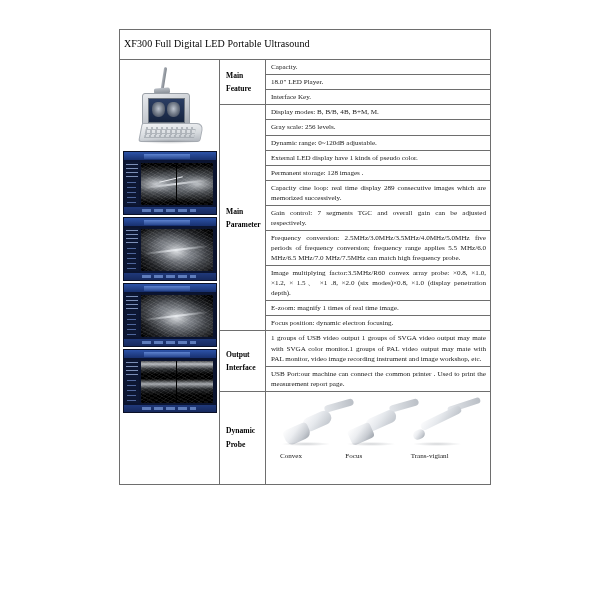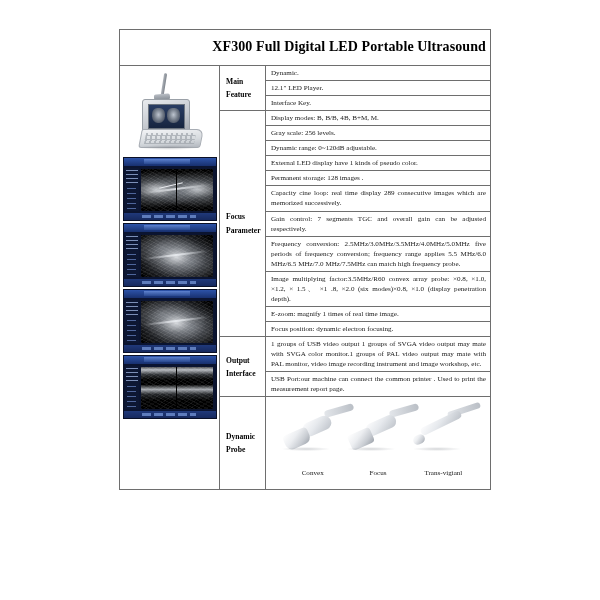--- a/index.html
+++ b/index.html
@@ -26,23 +26,23 @@
     border: 1px solid #6e6e6e;
     padding: 2px 4px 2px 5px;
     font-size: 7.1px;
     line-height: 1.42;
     color: #1a1a1a;
     vertical-align: top;
     text-align: justify;
     text-justify: inter-word;
   }
   td.title-cell {
-    text-align: right;
-    font-weight: bold;
-    font-size: 14px;
+    text-align: left;
+    font-weight: normal;
+    font-size: 10px;
     padding: 7px 4px 8px 4px;
     letter-spacing: 0.1px;
     color: #000;
   }
   td.label-cell {
     font-weight: bold;
     font-size: 7.6px;
     text-align: left;
     vertical-align: middle;
     padding-left: 6px;
@@ -234,21 +234,21 @@
     height: 50px;
     padding: 0 14px;
   }
   .probe-label-row {
     display: flex;
     justify-content: space-around;
     padding: 3px 14px 0 14px;
     font-size: 7.1px;
     color: #1a1a1a;
   }
-  .probe-label-row span { width: 70px; text-align: center; margin-top: 12px; }
+  .probe-label-row span { width: 70px; text-align: left; }
   .probe { position: relative; width: 70px; height: 48px; }
 
   .pb-head {
     position: absolute;
     background: linear-gradient(150deg,#ffffff 0%,#eceef1 38%,#c7cbd1 72%,#9aa0a8 100%);
     border-radius: 3px;
   }
   .pb-grip {
     position: absolute;
     background: linear-gradient(150deg,#fdfdfe 0%,#e6e9ed 45%,#bdc2c9 100%);
@@ -398,31 +398,31 @@
               <div class="us-scan layers split">
                 <div class="tissue"></div>
                 <div class="speckle"></div>
               </div>
               <div class="us-botbar"></div>
             </div>
 
           </div>
         </td>
         <td class="label-cell" rowspan="3">Main Feature</td>
-        <td>Dynamic.</td>
-      </tr>
-      <tr>
-        <td>12.1″ LED Player.</td>
+        <td>Capacity.</td>
+      </tr>
+      <tr>
+        <td>18.0″ LED Player.</td>
       </tr>
       <tr>
         <td>Interface Key.</td>
       </tr>
 
       <tr>
-        <td class="label-cell" rowspan="11">Focus Parameter</td>
+        <td class="label-cell" rowspan="11">Main Parameter</td>
         <td>Display modes: B, B/B, 4B, B+M, M.</td>
       </tr>
       <tr>
         <td>Gray scale: 256 levels.</td>
       </tr>
       <tr>
         <td>Dynamic range: 0~120dB adjustable.</td>
       </tr>
       <tr>
         <td>External LED display have 1 kinds of pseudo color.</td>

